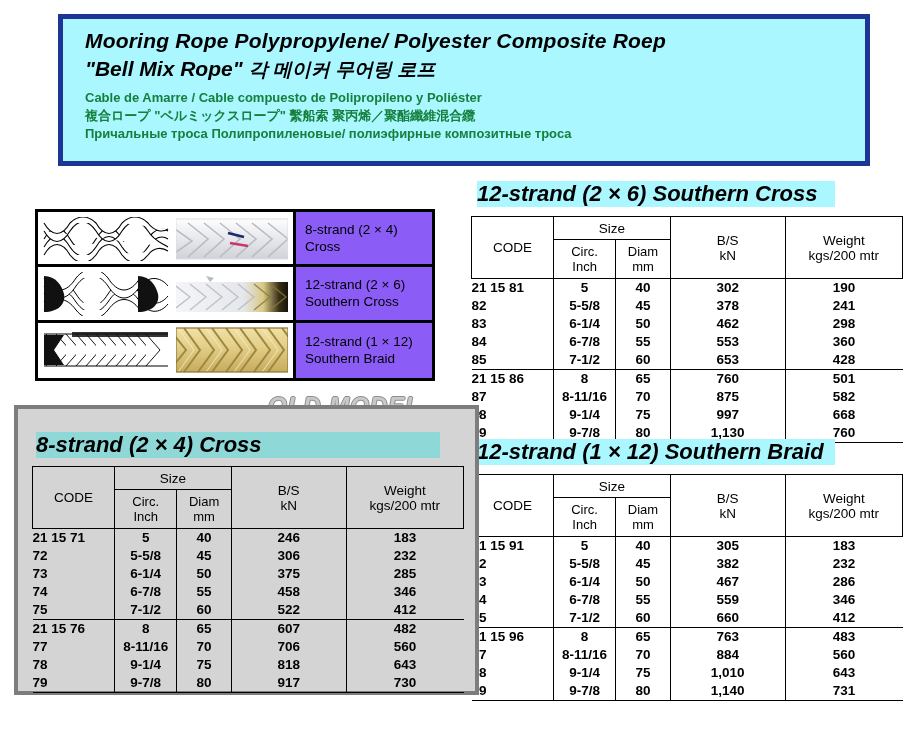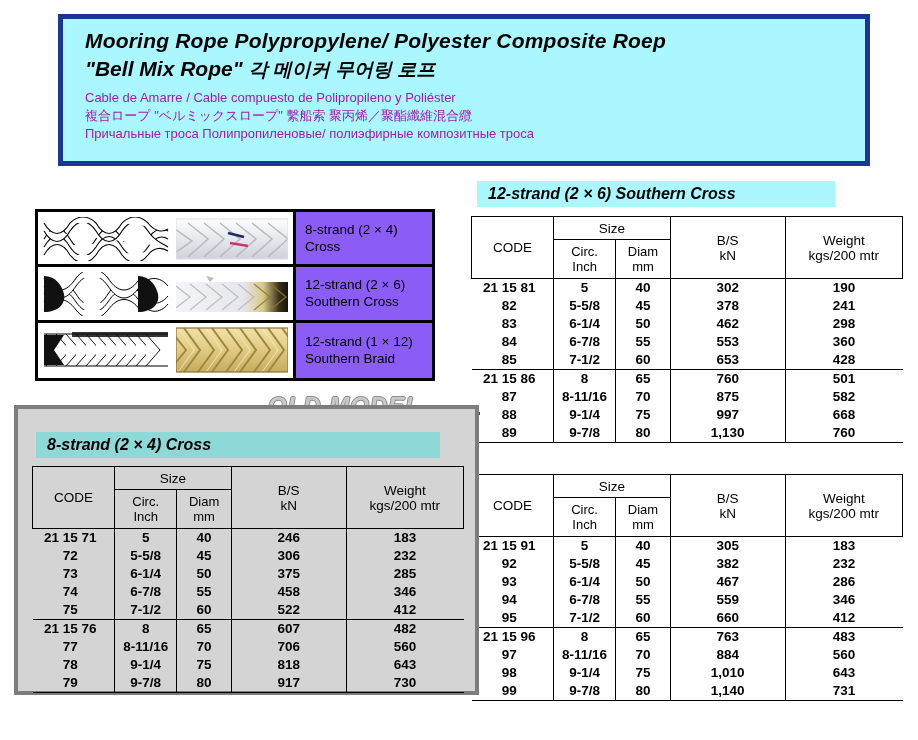--- a/index.html
+++ b/index.html
@@ -19,21 +19,21 @@
   .b-line1{
     font-size:21px;font-weight:bold;font-style:italic;color:#000;
     letter-spacing:0.2px;line-height:27px;white-space:nowrap;
   }
   .b-line2{
     font-size:21px;font-weight:bold;font-style:italic;color:#000;
     line-height:30px;white-space:nowrap;
   }
   .b-line2 .kr{font-size:19px;}
   .b-small{
-    font-size:13px;color:#a21caf;line-height:18px;white-space:nowrap;font-weight:normal;
+    font-size:13px;color:#15803d;line-height:18px;white-space:nowrap;font-weight:bold;
   }
   .b-small.first{margin-top:4px;}
 
   
   .legend{
     position:absolute;left:35px;top:209px;width:400px;height:172px;
     border:3px solid #000;box-sizing:border-box;background:#8b5cf6;
   }
   .legend-row{
     display:flex;height:33.33%;box-sizing:border-box;border-bottom:3px solid #000;
@@ -48,35 +48,35 @@
     padding-left:9px;font-size:13.5px;line-height:17px;color:#000;
   }
 
   
   .rope-art{position:absolute;left:4px;top:5px;width:128px;height:44px;}
   .rope-photo{position:absolute;left:138px;top:3px;width:112px;height:48px;}
 
   
   .sec-title{
     position:absolute;background:#aaf7ff;color:#000;
-    font-size:16px;font-weight:bold;font-style:italic;
-    display:flex;align-items:center;padding-left:11px;box-sizing:border-box;text-align:center;
+    font-size:22px;font-weight:bold;font-style:italic;
+    display:flex;align-items:center;box-sizing:border-box;text-align:center;
   }
   .sec-title.tealish{background:#8fd8d8;}
 
   
   .dt{
     position:absolute;border-collapse:collapse;font-size:13px;color:#000;
     background:transparent;
   }
   .dt th,.dt td{padding:0;text-align:center;vertical-align:middle;}
   .dt .hcell{border:1.5px solid #000;font-weight:normal;font-size:13.5px;line-height:15px;}
   .dt .hcell.sz{font-size:13px;}
   .dt td{font-weight:bold;font-size:13.5px;line-height:16.5px;height:18px;}
-  .dt td.code{text-align:center;padding-right:6px;border-right:1.5px solid #000;}
+  .dt td.code{text-align:left;padding-right:6px;border-right:1.5px solid #000;}
   .dt td.cell{border-right:1.5px solid #000;}
   .dt td.last{border-right:none;}
   .dt tr.grp-top td{border-top:1.5px solid #000;}
   .dt tr.grp-end td{border-bottom:1.5px solid #000;}
 
   
   .oldpanel{
     position:absolute;left:14px;top:405px;width:465px;height:290px;
     background:#d4d4d4;border:4px solid #7d7d7d;box-sizing:border-box;
   }
@@ -346,20 +346,21 @@
         <tr class="grp-end">
           <td class="code">89</td>
           <td class="cell">9-7/8</td>
           <td class="cell">80</td>
           <td class="cell">1,130</td>
           <td class="last">760</td>
         </tr>
       </tbody>
   </table>
 
+  <div class="sec-title" style="left:477px;top:439px;width:358px;height:26px;">12-strand (1 × 12) Southern Braid</div>
 
   <table class="dt" style="left:471px;top:474px;width:432px;">
     <thead>
       <tr>
         <th class="hcell" rowspan="2" style="width:82px;">CODE</th>
         <th class="hcell" colspan="2" style="height:22px;">Size</th>
         <th class="hcell" rowspan="2" style="width:116px;">
           <div>B/S</div>
           <div>kN</div>
         </th>

